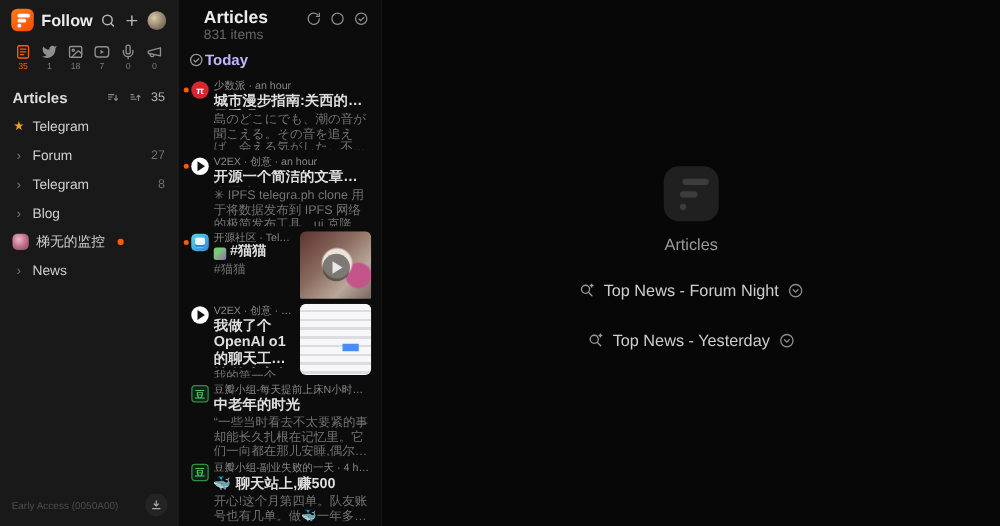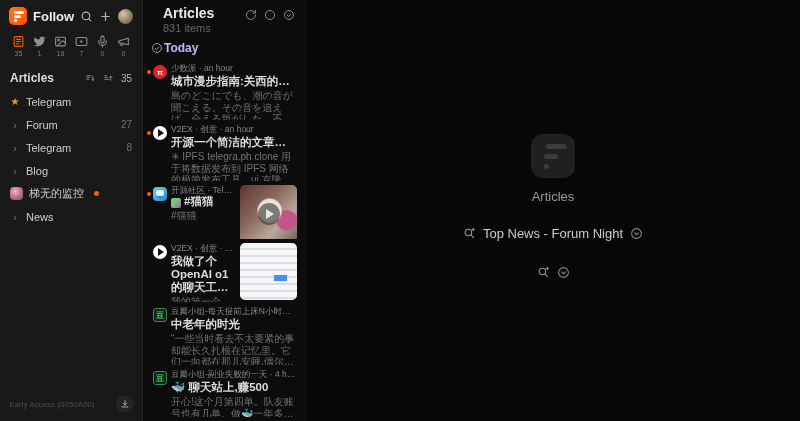--- a/index.html
+++ b/index.html
@@ -390,20 +390,21 @@
           </span>
         </div>
         <div class="report-row">
           <span class="ai-ic">
             <svg viewBox="0 0 24 24" fill="none" stroke="currentColor" stroke-width="2" stroke-linecap="round">
                 <circle cx="10" cy="10" r="6"></circle>
                 <path d="M19.5 19.5 15 15"></path>
                 <path d="M19 2.5v4M17 4.5h4"></path>
               </svg>
           </span>
+          <span>Top News - Yesterday</span>
           <span class="report-chev">
             <svg viewBox="0 0 24 24" fill="none" stroke="currentColor" stroke-width="2" stroke-linecap="round">
                 <circle cx="12" cy="12" r="9"></circle>
                 <path d="m8.5 10.8 3.5 3.4 3.5-3.4"></path>
               </svg>
           </span>
         </div>
       </div>
     </div>
   </div>

